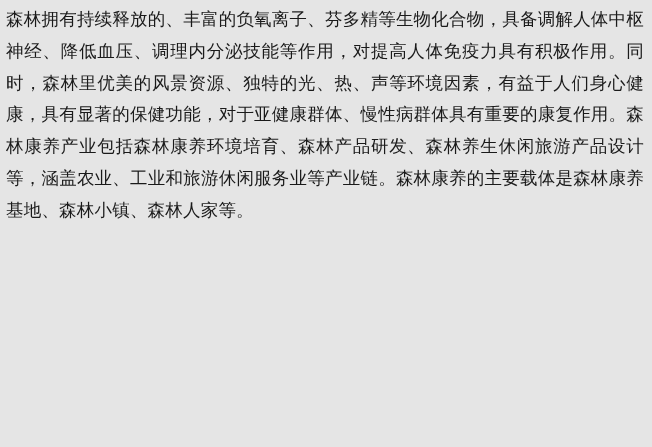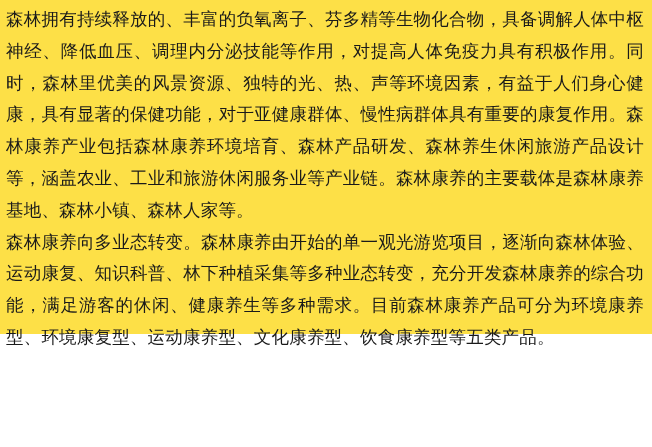--- a/index.html
+++ b/index.html
@@ -9,36 +9,35 @@
   body {
     width: 652px;
     height: 447px;
     background: #ffffff;
     font-family: "DejaVu Sans", "Liberation Sans", sans-serif;
     overflow: hidden;
   }
   .page {
     box-sizing: border-box;
     width: 652px;
-    height: 334px;
+    height: 447px;
     padding: 4px 8px 0 6px;
-    background: #fde047;
+    background: #e5e5e5;
   }
   .para {
     color: #1a1a1a;
     font-size: 17.5px;
     line-height: 31.8px;
     text-align: justify;
     text-justify: inter-ideograph;
     letter-spacing: 0.2px;
     margin: 0;
   }
   .para + .para {
     margin-top: 0px;
   }
 </style>
 </head>
 <body>
 
 <div class="page">
   <p class="para">森林拥有持续释放的、丰富的负氧离子、芬多精等生物化合物，具备调解人体中枢神经、降低血压、调理内分泌技能等作用，对提高人体免疫力具有积极作用。同时，森林里优美的风景资源、独特的光、热、声等环境因素，有益于人们身心健康，具有显著的保健功能，对于亚健康群体、慢性病群体具有重要的康复作用。森林康养产业包括森林康养环境培育、森林产品研发、森林养生休闲旅游产品设计等，涵盖农业、工业和旅游休闲服务业等产业链。森林康养的主要载体是森林康养基地、森林小镇、森林人家等。</p>
-  <p class="para">森林康养向多业态转变。森林康养由开始的单一观光游览项目，逐渐向森林体验、运动康复、知识科普、林下种植采集等多种业态转变，充分开发森林康养的综合功能，满足游客的休闲、健康养生等多种需求。目前森林康养产品可分为环境康养型、环境康复型、运动康养型、文化康养型、饮食康养型等五类产品。</p>
 </div>
 
 </body></html>

